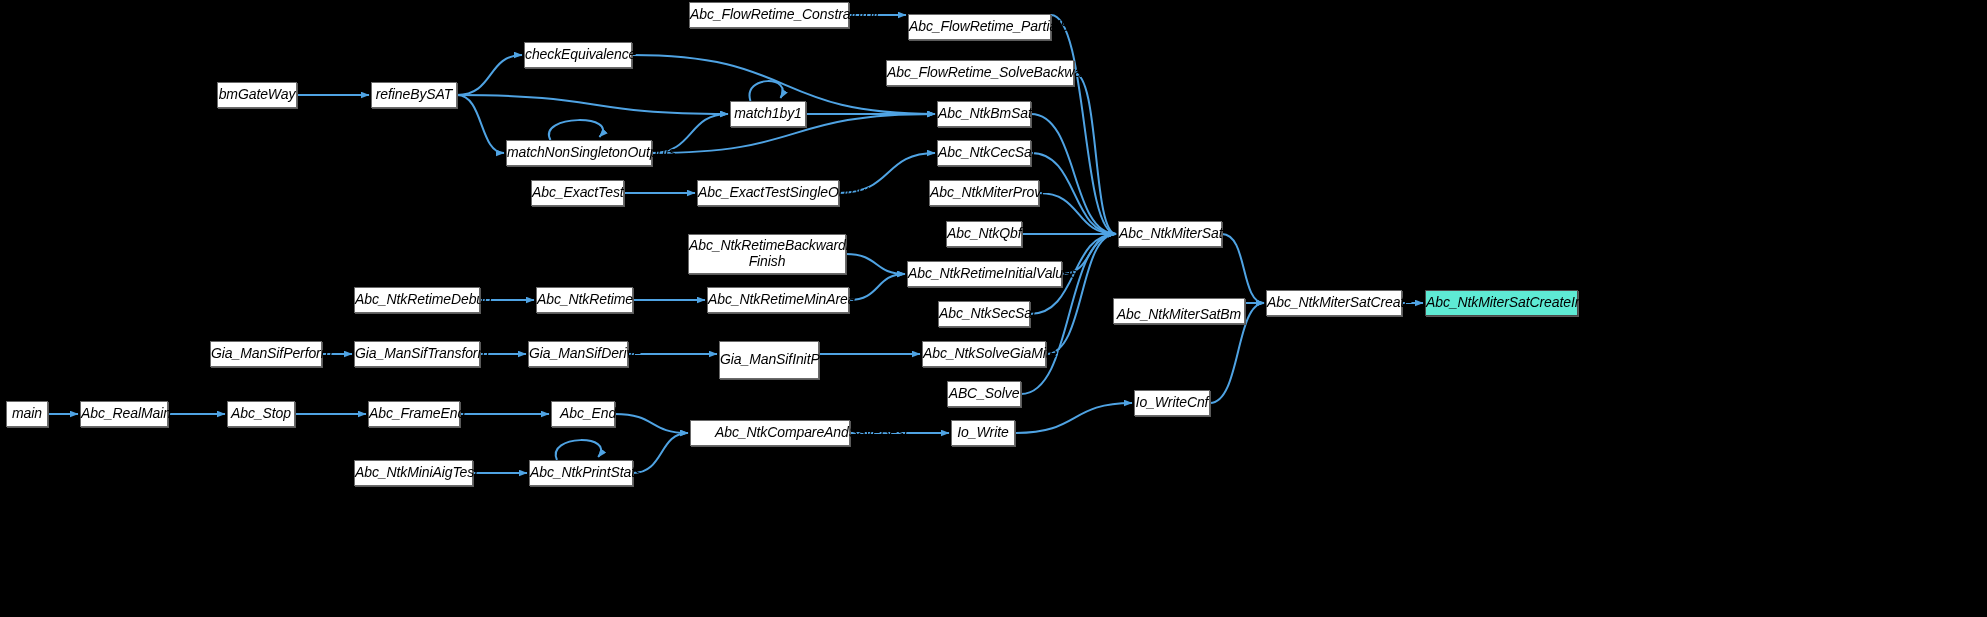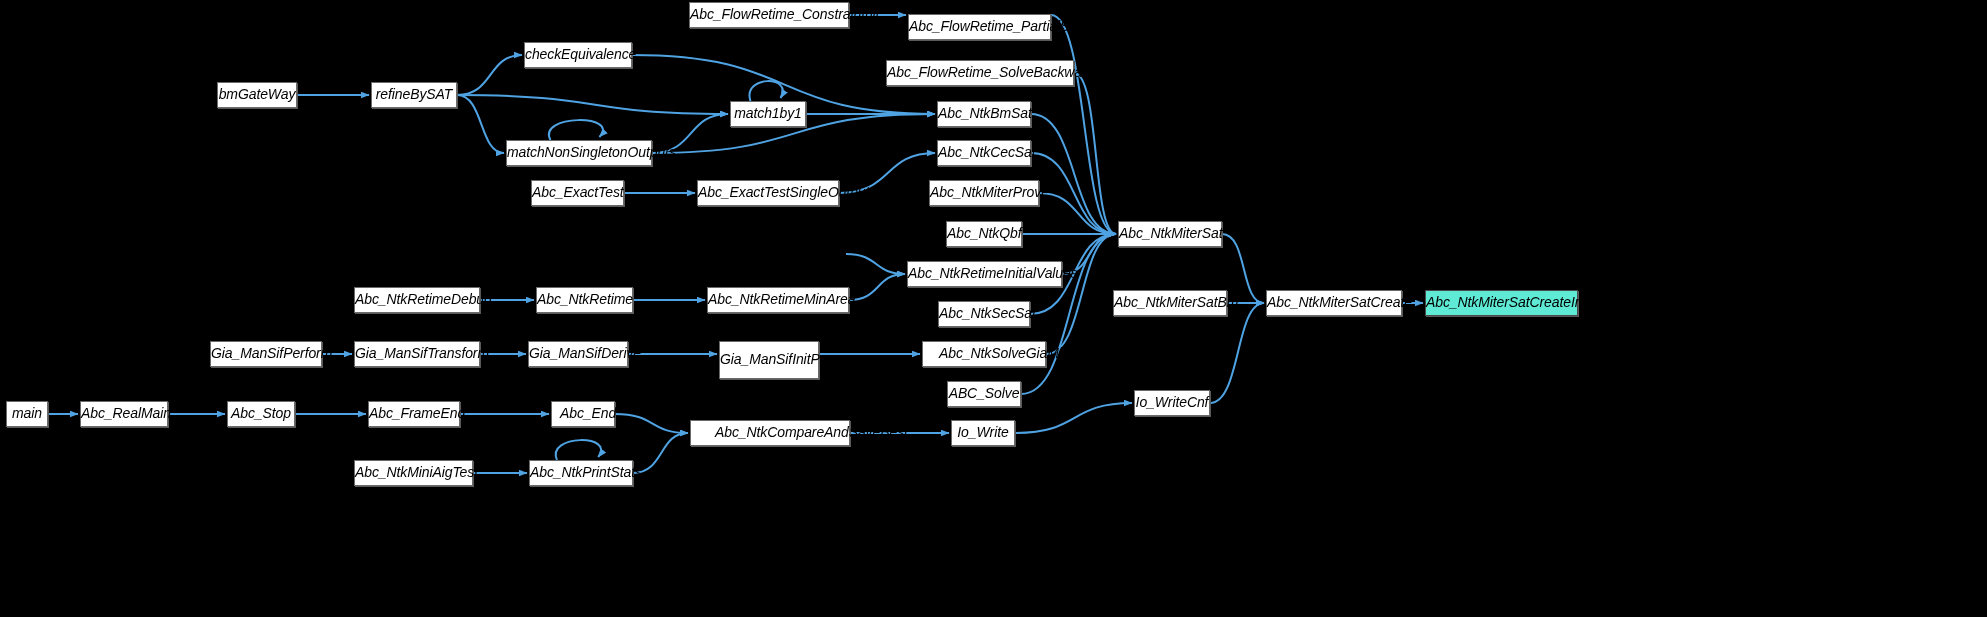--- a/index.html
+++ b/index.html
@@ -108,20 +108,22 @@
         <path d="M 1402 303 C 1428 303, 1399 303, 1423 303" marker-end="url(#arrow)" stroke="#4fa3e3"></path>
       </g>
   </svg>
 <div class="node" style="left: 217px; top: 82px; width: 80px; height: 26px;"><span class="node-label">bmGateWay</span></div>
     <div class="node" style="left: 371px; top: 82px; width: 86px; height: 26px;"><span class="node-label">refineBySAT</span></div>
     <div class="node" style="left: 524px; top: 42px; width: 108px; height: 26px;"><span class="node-label">checkEquivalence</span></div>
     <div class="node" style="left: 506px; top: 140px; width: 146px; height: 26px;"><span class="node-label">matchNonSingletonOutputs</span></div>
     <div class="node" style="left: 730px; top: 101px; width: 76px; height: 26px;"><span class="node-label">match1by1</span></div>
     <div class="node" style="left: 531px; top: 180px; width: 93px; height: 26px;"><span class="node-label">Abc_ExactTest</span></div>
     <div class="node" style="left: 697px; top: 180px; width: 142px; height: 26px;"><span class="node-label">Abc_ExactTestSingleOutput</span></div>
+    <div class="node" style="left: 688px; top: 234px; width: 158px; height: 40px;"><span class="node-label">Abc_NtkRetimeBackwardInitial
+Finish</span></div>
     <div class="node" style="left: 354px; top: 287px; width: 126px; height: 26px;"><span class="node-label">Abc_NtkRetimeDebug</span></div>
     <div class="node" style="left: 536px; top: 287px; width: 97px; height: 26px;"><span class="node-label">Abc_NtkRetime</span></div>
     <div class="node" style="left: 707px; top: 287px; width: 142px; height: 26px;"><span class="node-label">Abc_NtkRetimeMinArea</span></div>
     <div class="node" style="left: 210px; top: 341px; width: 112px; height: 26px;"><span class="node-label">Gia_ManSifPerform</span></div>
     <div class="node" style="left: 354px; top: 341px; width: 126px; height: 26px;"><span class="node-label">Gia_ManSifTransform</span></div>
     <div class="node" style="left: 528px; top: 341px; width: 100px; height: 26px;"><span class="node-label">Gia_ManSifDerive</span></div>
     <div class="node" style="left: 719px; top: 341px; width: 100px; height: 38px;"><span class="node-label">Gia_ManSifInitPos</span></div>
     <div class="node" style="left: 6px; top: 401px; width: 42px; height: 26px;"><span class="node-label">main</span></div>
     <div class="node" style="left: 80px; top: 401px; width: 88px; height: 26px;"><span class="node-label">Abc_RealMain</span></div>
     <div class="node" style="left: 227px; top: 401px; width: 68px; height: 26px;"><span class="node-label">Abc_Stop</span></div>
@@ -132,21 +134,21 @@
     <div class="node" style="left: 690px; top: 420px; width: 160px; height: 26px; padding-left: 24px;"><span class="node-label">Abc_NtkCompareAndSaveBest</span></div>
     <div class="node" style="left: 689px; top: 2px; width: 160px; height: 26px;"><span class="node-label">Abc_FlowRetime_ConstrainInit</span></div>
     <div class="node" style="left: 908px; top: 14px; width: 143px; height: 26px;"><span class="node-label">Abc_FlowRetime_PartialSat</span></div>
     <div class="node" style="left: 886px; top: 60px; width: 188px; height: 26px;"><span class="node-label">Abc_FlowRetime_SolveBackwardInit</span></div>
     <div class="node" style="left: 937px; top: 101px; width: 94px; height: 26px;"><span class="node-label">Abc_NtkBmSat</span></div>
     <div class="node" style="left: 937px; top: 140px; width: 94px; height: 26px;"><span class="node-label">Abc_NtkCecSat</span></div>
     <div class="node" style="left: 929px; top: 180px; width: 110px; height: 26px;"><span class="node-label">Abc_NtkMiterProve</span></div>
     <div class="node" style="left: 946px; top: 221px; width: 76px; height: 26px;"><span class="node-label">Abc_NtkQbf</span></div>
     <div class="node" style="left: 907px; top: 261px; width: 155px; height: 26px;"><span class="node-label">Abc_NtkRetimeInitialValues</span></div>
     <div class="node" style="left: 938px; top: 301px; width: 92px; height: 26px;"><span class="node-label">Abc_NtkSecSat</span></div>
-    <div class="node" style="left: 922px; top: 341px; width: 124px; height: 26px; padding-left: 16px;"><span class="node-label">Abc_NtkSolveGiaMiter</span></div>
+    <div class="node" style="left: 922px; top: 341px; width: 124px; height: 26px;"><span class="node-label">Abc_NtkSolveGiaMiter</span></div>
     <div class="node" style="left: 947px; top: 381px; width: 74px; height: 26px;"><span class="node-label">ABC_Solve</span></div>
     <div class="node" style="left: 951px; top: 420px; width: 64px; height: 26px;"><span class="node-label">Io_Write</span></div>
     <div class="node" style="left: 1118px; top: 221px; width: 104px; height: 26px;"><span class="node-label">Abc_NtkMiterSat</span></div>
-    <div class="node" style="left: 1113px; top: 290px; width: 114px; height: 26px;"><span class="node-label">Abc_NtkMiterSatBm</span></div>
+    <div class="node" style="left: 1113px; top: 298px; width: 132px; height: 26px; align-items: flex-end;"><span class="node-label">Abc_NtkMiterSatBm</span></div>
     <div class="node" style="left: 1134px; top: 390px; width: 76px; height: 26px;"><span class="node-label">Io_WriteCnf</span></div>
     <div class="node" style="left: 1266px; top: 290px; width: 136px; height: 26px;"><span class="node-label">Abc_NtkMiterSatCreate</span></div>
     <div class="node highlight" style="left: 1425px; top: 290px; width: 153px; height: 26px;"><span class="node-label">Abc_NtkMiterSatCreateInt</span></div>
   </div>
 
 </body></html>

